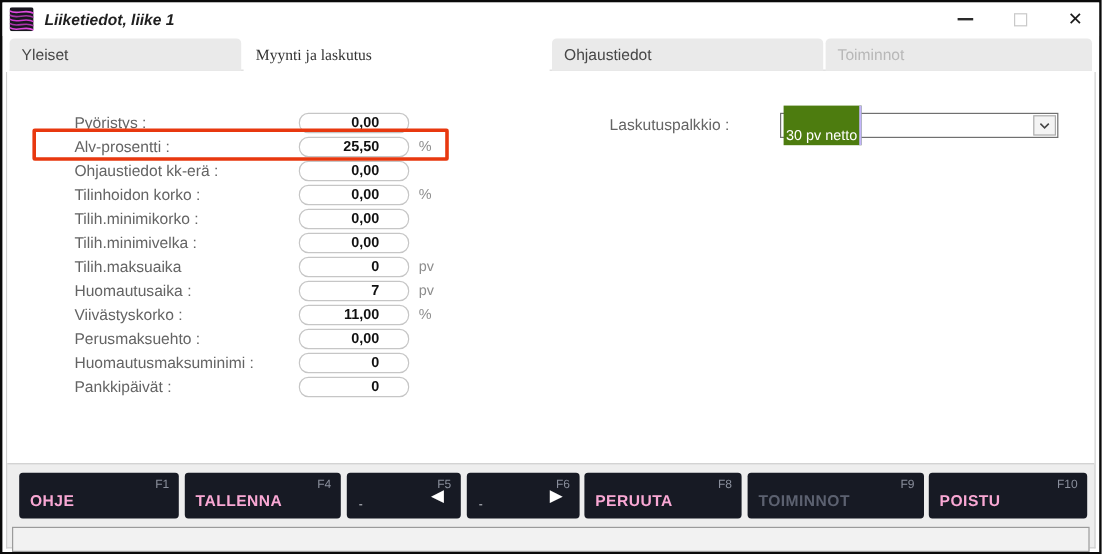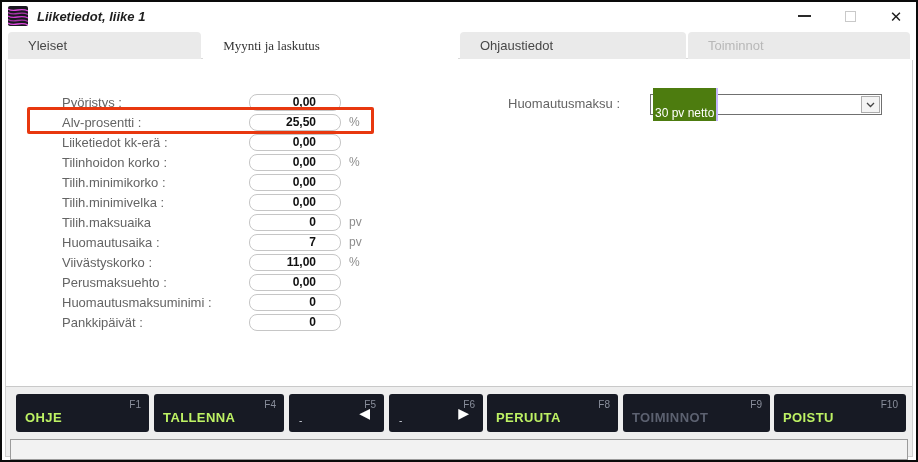--- a/index.html
+++ b/index.html
@@ -34,21 +34,21 @@
   
   .tabstrip {
     position: absolute; top: 30px; left: 6px; right: 6px; height: 27px;
     display: flex; gap: 2px;
     border-bottom: 1px solid #dadada;
   }
   .tab {
     background: #eaeaea;
     border-radius: 4px 4px 0 0;
     display: flex; align-items: center;
-    padding-left: 20px;
+    padding-left: 10px;
     font-size: 13px; color: #474747;
     height: 27px;
     cursor: pointer;
   }
   .tab.active {
     background: #ffffff; color: #333333;
     height: 28px; margin-bottom: -1px; z-index: 2;
   }
   .tab.disabled { color: #b8b8b8; cursor: default; }
   .tab-0 { width: 194px; } .tab-1 { width: 256px; font-family: Liberation Serif, serif; }
@@ -119,21 +119,21 @@
   }
   
   .abtn {
     position: absolute; top: 334px; height: 38px;
     background: #171a24; border-radius: 3px;
     cursor: pointer;
   }
   .abtn-label {
     position: absolute; left: 9px; bottom: 7px;
     font-size: 13px; font-weight: 700; letter-spacing: 0.4px;
-    color: #bef264; white-space: nowrap;
+    color: #f9a8d4; white-space: nowrap;
   }
   .abtn-fkey {
     position: absolute; right: 8px; top: 5px;
     font-size: 10px; color: #8a8f9c;
   }
   .abtn.disabled .abtn-label { color: #5c6170; }
   .abtn .abtn-glyph {
     position: absolute; right: 14px; top: 50%;
     transform: translateY(-50%);
     font-size: 14px; color: #ffffff;
@@ -216,21 +216,21 @@
         <div class="frow">
           <span class="red-frame"></span>
           <span class="flabel">Alv-prosentti :</span>
           <div class="finput">
               <span class="fval">25,50</span>
             </div>
           <span class="funit">%</span>
         </div>
 
         <div class="frow">
-          <span class="flabel">Liiketiedot kk-erä :</span>
+          <span class="flabel">Ohjaustiedot kk-erä :</span>
           <div class="finput">
               <span class="fval">0,00</span>
             </div>
           <span class="funit"></span>
         </div>
 
         <div class="frow">
           <span class="flabel">Tilinhoidon korko :</span>
           <div class="finput">
               <span class="fval">0,00</span>
@@ -298,21 +298,21 @@
         <div class="frow">
           <span class="flabel">Pankkipäivät :</span>
           <div class="finput">
               <span class="fval">0</span>
             </div>
           <span class="funit"></span>
         </div>
 
       </div>
 
-      <span class="pt-label">Huomautusmaksu :</span>
+      <span class="pt-label">Laskutuspalkkio :</span>
       <div class="combo">
         <span class="combo-text">30 pv netto</span>
         <span class="combo-btn">
           <svg width="9" height="6" viewBox="0 0 9 6">
             <polyline points="1,1 4.5,4.5 8,1" fill="none" stroke="#444" stroke-width="1.3"></polyline>
           </svg>
         </span>
       </div>
 
     </div>

